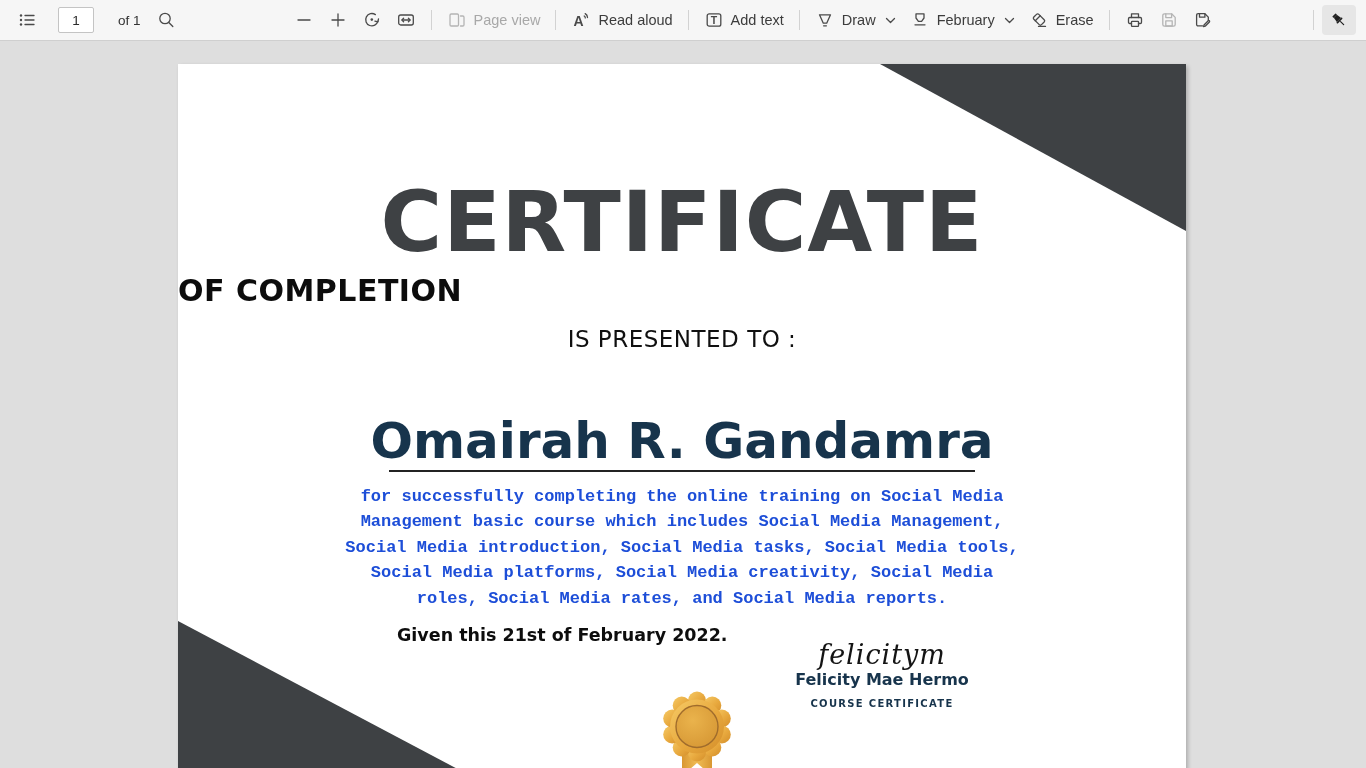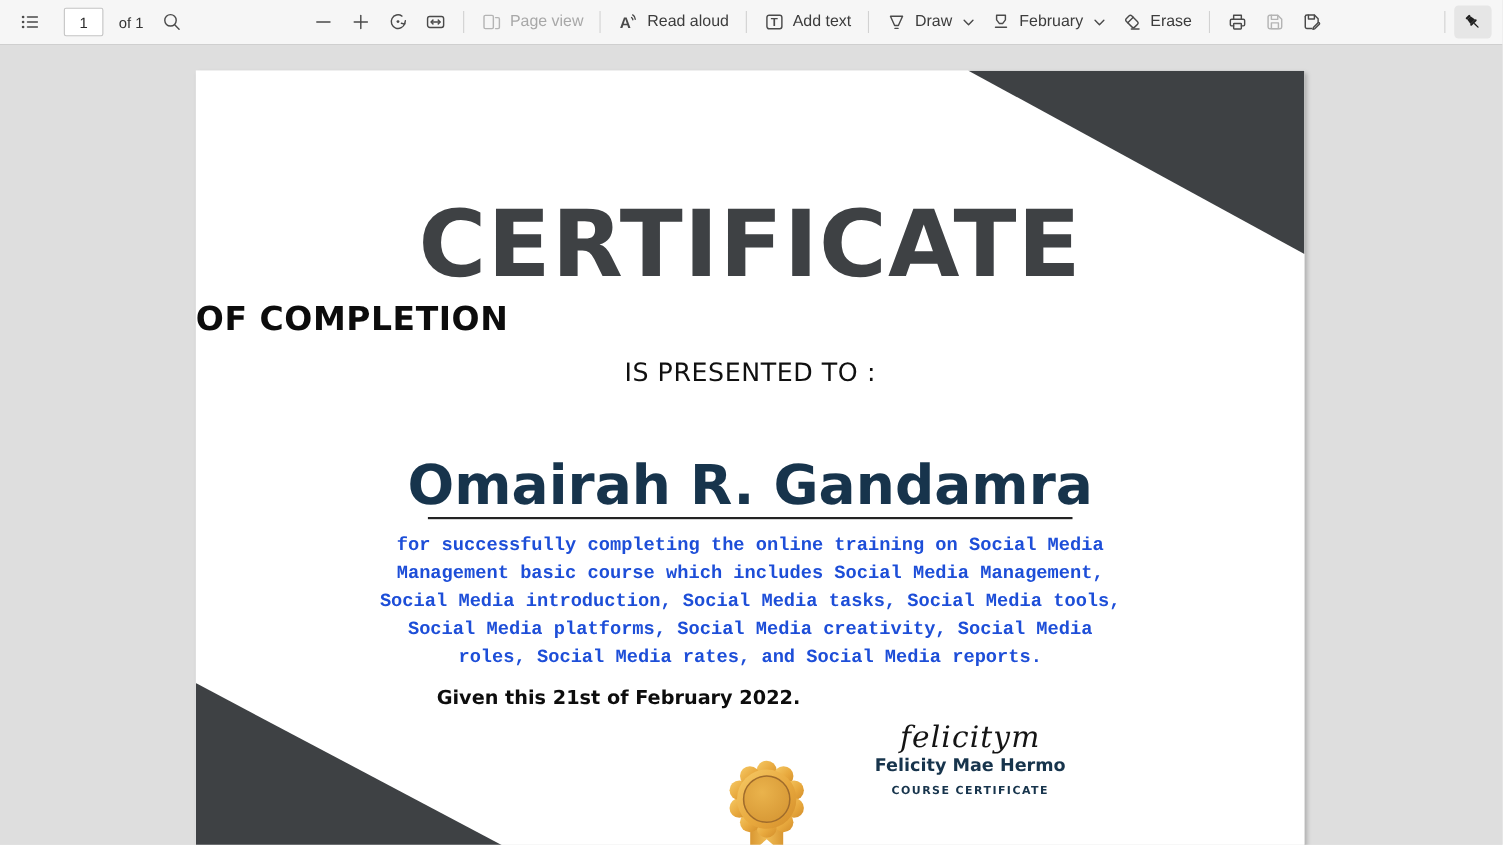--- a/index.html
+++ b/index.html
@@ -25,21 +25,21 @@
   .tb-sep{ width:1px; height:20px; background:#d2d2d2; margin:0 8px; flex:none; }
   .icon{ display:inline-flex; flex:none; }
   .icon svg{ display:block; }
   .ic-stroke{ stroke:#4a4a4a; fill:none; stroke-width:1.3; stroke-linecap:round; stroke-linejoin:round; }
   .disabled .ic-stroke{ stroke:#b4b4b4; }
   .page-num-input{
     width:36px; height:26px; margin-left:14px; text-align:center;
     border:1px solid #c4c4c4; border-radius:2px; background:#fff;
     font-size:13.5px; color:#2b2b2b; font-family:"Liberation Sans",sans-serif;
   }
-  .page-count{ font-size:13.5px; color:#333; margin-left:14px; margin-right:8px; }
+  .page-count{ font-size:13.5px; color:#333; margin-left:24px; margin-right:8px; }
   .chev{ margin-left:2px; }
 
   
   .doc-area{ position:absolute; top:41px; left:0; width:1366px; height:727px; background:#dedede; }
   .pdf-page{
     position:absolute; left:178px; top:23px; width:1008px; height:710px;
     background:#ffffff; overflow:hidden;
     box-shadow:2px 2px 4px rgba(0,0,0,.22);
   }
   .tri-tr{ position:absolute; top:0; right:0; width:306px; height:167px;
@@ -76,21 +76,21 @@
     width:690px; text-align:center;
     font-family:Liberation Mono, monospace; font-weight:bold; font-size:17px;
     line-height:25.4px; color:#1d4ed8;
   }
   .cert-date{
     position:absolute; top:561px; left:219px;
     font-family:"DejaVu Sans",sans-serif; font-weight:bold; font-size:17.5px; color:#0d0d0d;
   }
   .sig-block{
     position:absolute; top:576px; left:704px; transform:translateX(-50%);
-    width:320px; text-align:center;margin-top:16px;
+    width:320px; text-align:center;
   }
   .sig-script{
     font-family:"DejaVu Serif",serif; font-style:italic; font-size:27px;
     color:#141414; line-height:1.1; letter-spacing:1px;
   }
   .sig-name{
     font-family:"DejaVu Sans",sans-serif; font-weight:bold; font-size:16px;
     color:#17344c; margin-top:1px; line-height:1.1;
   }
   .sig-title{

